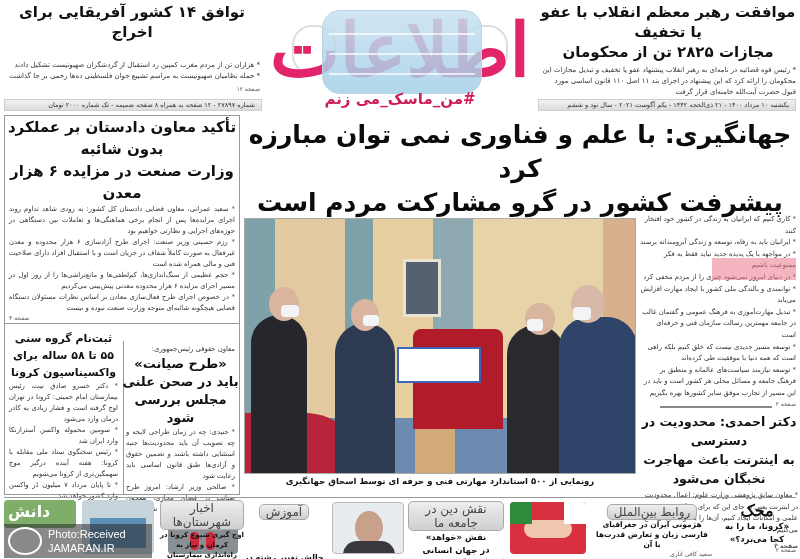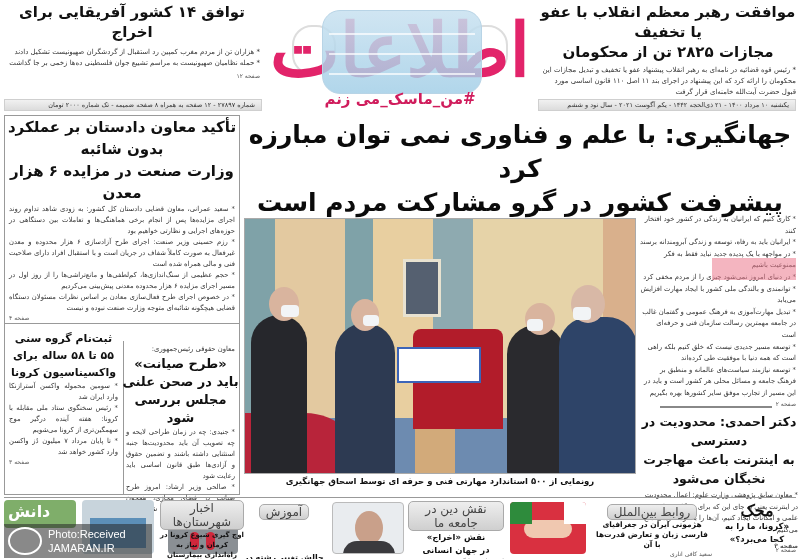--- a/index.html
+++ b/index.html
@@ -66,21 +66,21 @@
 
 <div class="abs" style="left:540px; top:2px; width:256px;">
   <div class="corner-head">موافقت رهبر معظم انقلاب با عفو یا تخفیف</div>
   <div class="corner-head">مجازات ۲۸۲۵ تن از محکومان</div>
   <div class="corner-bullets" style="margin-top:3px;">* رئیس قوه قضائیه در نامه‌ای به رهبر انقلاب پیشنهاد عفو یا تخفیف و تبدیل مجازات این محکومان را ارائه کرد که این پیشنهاد در اجرای بند ۱۱ اصل ۱۱۰ قانون اساسی مورد قبول حضرت آیت‌الله خامنه‌ای قرار گرفت</div>
   <div class="page-ref" style="margin-top:2px;">صفحه ۲</div>
 </div>
 
 <div class="abs" style="left:4px; top:2px; width:256px;">
   <div class="corner-head">توافق ۱۴ کشور آفریقایی برای اخراج</div>
-  <div class="corner-bullets" style="margin-top:5px;">* هزاران تن از مردم مغرب کمپین رد استقبال از گردشگران صهیونیست تشکیل دادند</div>
+  <div class="corner-bullets" style="margin-top:18px;">* هزاران تن از مردم مغرب کمپین رد استقبال از گردشگران صهیونیست تشکیل دادند</div>
   <div class="corner-bullets">* حمله نظامیان صهیونیست به مراسم تشییع جوان فلسطینی ده‌ها زخمی بر جا گذاشت</div>
   <div class="page-ref" style="margin-top:3px;">صفحه ۱۲</div>
 </div>
 
 <div id="masthead" class="abs">
   <div class="mask-loop" style="left:30px;"></div>
   <div class="mask-loop" style="right:30px;"></div>
   <div class="mast-logo">اطلاعات</div>
   <div class="mask">
     <div class="pleat" style="top:22px;"></div>
@@ -178,20 +178,21 @@
     <div class="lh" style="font-size:13px; line-height:18px;">مجلس بررسی شود</div>
     <div class="lb">* جنیدی: چه در زمان طراحی لایحه و چه تصویب آن باید محدودیت‌ها جنبه استثنایی داشته باشند و تضمین حقوق و آزادی‌ها طبق قانون اساسی باید رعایت شود</div>
     <div class="lb">* صالحی وزیر ارشاد: امروز طرح صیانت در فضای مجازی، همچون ساطوری پیکر وطن را شقه شقه می‌کند</div>
     <div class="page-ref" style="text-align:left;">صفحه ۲</div>
   </div>
 
   <div class="abs" style="left:0; top:214px; width:117px;">
     <div class="lh" style="font-size:11px; line-height:17px;">ثبت‌نام گروه سنی</div>
     <div class="lh" style="font-size:11px; line-height:17px;">۵۵ تا ۵۸ ساله برای</div>
     <div class="lh" style="font-size:11px; line-height:17px;">واکسیناسیون کرونا</div>
+    <div class="lb">* دکتر خسرو صادق نیت، رئیس بیمارستان امام خمینی: کرونا در تهران اوج گرفته است و فشار زیادی به کادر درمان وارد می‌شود</div>
     <div class="lb">* سومین محموله واکسن آسترازنکا وارد ایران شد</div>
     <div class="lb">* رئیس سخنگوی ستاد ملی مقابله با کرونا: هفته آینده درگیر موج سهمگین‌تری از کرونا می‌شویم</div>
     <div class="lb">* تا پایان مرداد ۷ میلیون دُز واکسن وارد کشور خواهد شد</div>
     <div class="page-ref" style="text-align:left; padding-left:4px;">صفحه ۳</div>
   </div>
 </div>
 
 <div id="bottom" class="abs">
 
   <div class="card" style="right:0; width:78px;">
@@ -208,21 +209,21 @@
   </div>
 
   <div class="thumb" style="right:210px; width:76px; background:#d93040;">
     <div style="position:absolute; left:14px; top:18px; width:48px; height:18px; border-radius:9px; background:#f0c8b0;"></div>
     <div style="position:absolute; left:0; top:0; width:22px; height:22px; background:#2e8b3c;"></div>
     <div style="position:absolute; right:0; top:0; width:22px; height:22px; background:#fff;"></div>
   </div>
 
   <div class="card" style="right:292px; width:96px; text-align:center;">
     <span class="tag">نقش دین در جامعه ما</span>
-    <div class="card-title">نقش «اخراج»</div>
+    <div class="card-title">نقش «خواهد»</div>
     <div class="card-title">در جهان انسانی</div>
     <div class="page-ref" style="text-align:right;">احمد راسخی لنگرودی</div>
     <div class="page-ref" style="text-align:right;">صفحه ۶</div>
   </div>
 
   <div class="thumb" style="right:392px; width:72px; background:#e9ecef; border:1px solid #bbb;">
     <div style="position:absolute; left:22px; top:8px; width:28px; height:34px; border-radius:50%; background:#c9a08a;"></div>
     <div style="position:absolute; left:10px; top:38px; width:52px; height:20px; border-radius:14px 14px 0 0; background:#3a3a3e;"></div>
   </div>
 

